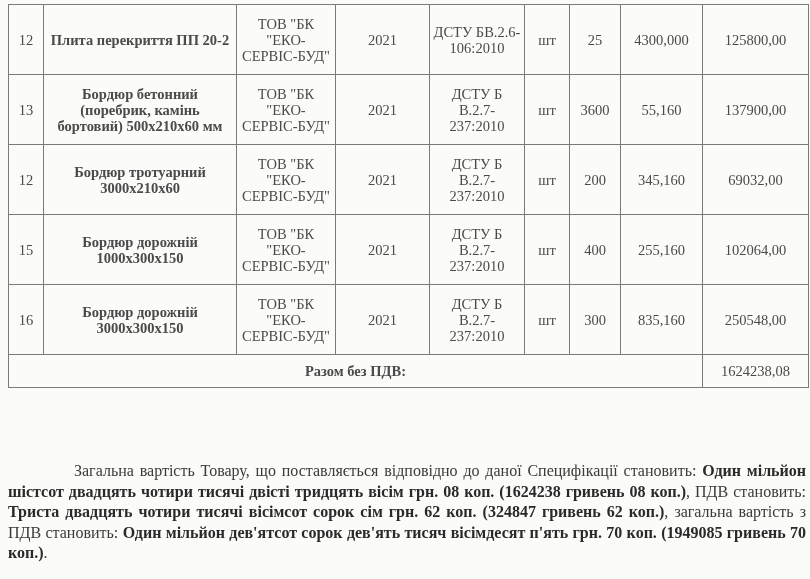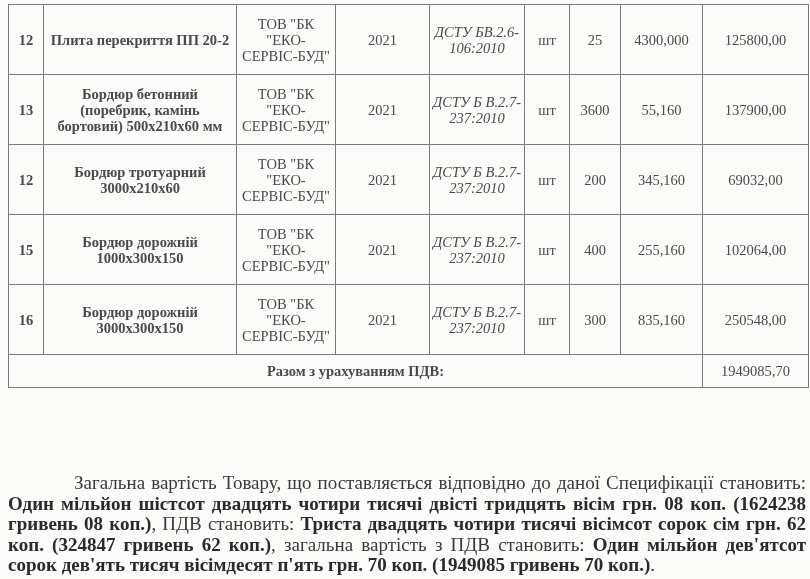--- a/index.html
+++ b/index.html
@@ -14,35 +14,35 @@
     table-layout: fixed;
     width: 800px;
   }
   table.spec td {
     border: 1px solid #7a7a7a;
     text-align: center; vertical-align: middle;
     font-size: 14.5px; line-height: 16px;
     padding: 0 3px;
     color: #4a4a4a;
   }
-  td.num { font-weight: bold; color: #333; font-size: 15px; }
+  td.num { font-weight: normal; color: #333; font-size: 15px; }
   td.name { color: #505050; font-weight: bold; }
   td.supplier { color: #606060; }
-  td.dstu { color: #606060; font-style: italic; }
+  td.dstu { color: #606060; }
   td.unit { font-size: 13px; color: #666; margin-left: 20px; }
   tr.item { height: 70px; }
   tr.total { height: 33px; }
   td.total-label {
     text-align: left; font-weight: bold; padding-left: 6px; color: #333;
     vertical-align: top; padding-top: 7px; font-size: 14px;
   }
   td.total-value { text-align: center; color: #444; vertical-align: bottom; padding-bottom: 4px; }
   .summary {
     position: absolute; left: 8px; top: 461px; width: 798px;
-    font-size: 19px; line-height: 20.5px; text-align: justify; color: #3a3a3a; margin-top: 12px;
+    font-size: 16px; line-height: 20.5px; text-align: justify; color: #3a3a3a;
   }
   .summary b { color: #2a2a2a; }
   .indent { display: inline-block; width: 66px; }
 </style>
 </head>
 <body>
 
 <table class="spec">
   <colgroup>
     <col style="width:35px">
@@ -105,21 +105,21 @@
       <td class="name">Бордюр дорожній 3000x300x150</td>
       <td class="supplier">ТОВ "БК "ЕКО-СЕРВІС-БУД"</td>
       <td>2021</td>
       <td class="dstu">ДСТУ Б В.2.7-237:2010</td>
       <td class="unit">шт</td>
       <td>300</td>
       <td>835,160</td>
       <td>250548,00</td>
     </tr>
     <tr class="total">
-      <td colspan="8" class="total-label">Разом з урахуванням ПДВ:</td>
-      <td class="total-value">1949085,70</td>
+      <td colspan="8" class="total-label">Разом без ПДВ:</td>
+      <td class="total-value">1624238,08</td>
     </tr>
   </tbody>
 </table>
 
 <div class="summary">
   <span class="indent"></span><span>Загальна вартість Товару, що поставляється відповідно до даної Специфікації становить: </span><b>Один мільйон шістсот двадцять чотири тисячі двісті тридцять вісім грн. 08 коп. (1624238 гривень 08 коп.)</b><span>, ПДВ становить: </span><b>Триста двадцять чотири тисячі вісімсот сорок сім грн. 62 коп. (324847 гривень 62 коп.)</b><span>, загальна вартість з ПДВ становить: </span><b>Один мільйон дев'ятсот сорок дев'ять тисяч вісімдесят п'ять грн. 70 коп. (1949085 гривень 70 коп.)</b><span>.</span>
 </div>
 
 </body></html>

